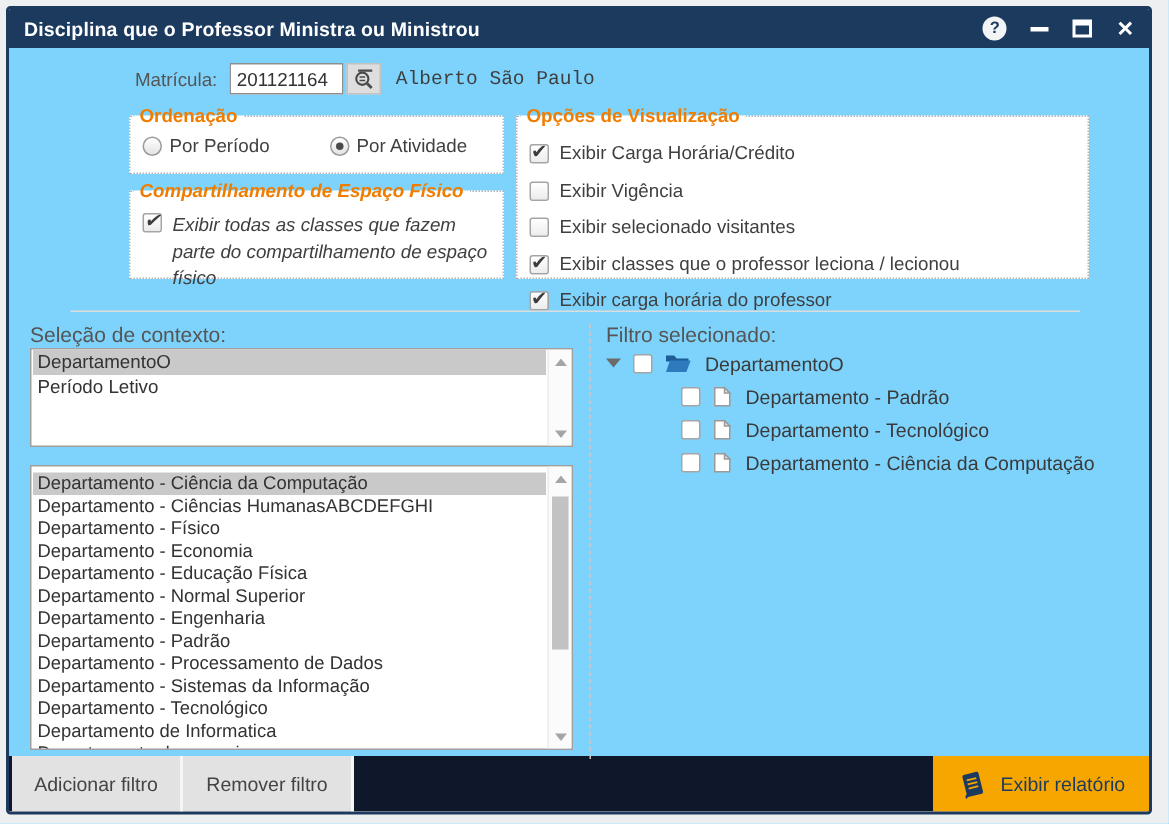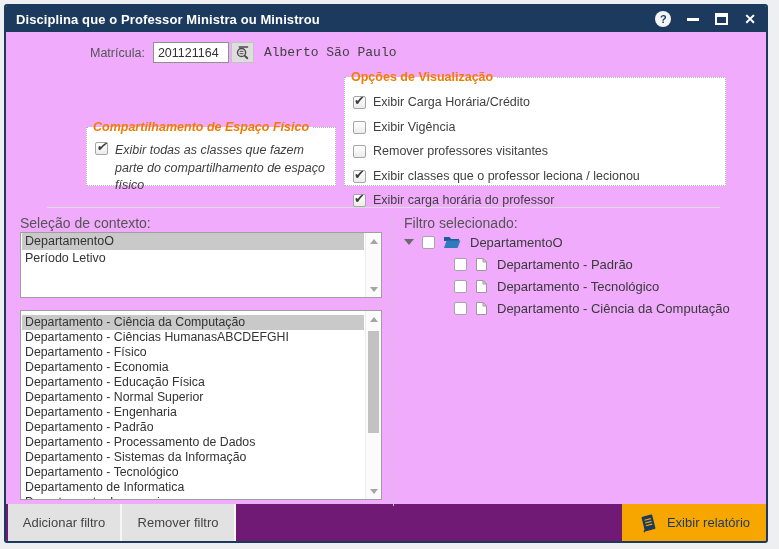--- a/index.html
+++ b/index.html
@@ -20,21 +20,21 @@
   .win-controls { margin-left:auto; display:flex; align-items:center; gap:16px; }
   .help-circle {
     width:16px; height:16px; border-radius:50%; background:#f2f4f6; color:#1b3a5e;
     font-size:11px; font-weight:700; display:flex; align-items:center; justify-content:center; cursor:pointer;
   }
   .win-min { width:12px; height:3px; background:#fff; cursor:pointer; }
   .win-max { width:13px; height:12px; border:2px solid #fff; border-top-width:4px; cursor:pointer; }
   .win-close { color:#fff; font-size:14px; font-weight:700; line-height:1; cursor:pointer; }
 
   
-  .content { position:relative; flex:1 1 auto; background:#f0abfc; }
+  .content { position:relative; flex:1 1 auto; background:#7dd3fc; }
 
   .matricula-row { position:absolute; left:84px; top:10px; display:flex; align-items:center; }
   .matricula-label { font-size:12.5px; color:#555; margin-right:8px; }
   .matricula-input {
     width:76px; height:21px; border:1px solid #8f8f8f; font-family:"Liberation Sans",sans-serif;
     font-size:12.5px; color:#333; padding:0 4px; outline:none;
   }
   .lookup-btn {
     width:23px; height:21px; margin-left:2px; background:#dedede; border:1px solid #c2c2c2;
     display:flex; align-items:center; justify-content:center; cursor:pointer;
@@ -92,21 +92,21 @@
   .tree { position:absolute; left:398px; top:199px; }
   .tree-row { display:flex; align-items:center; height:22px; }
   .tree-expander { width:10px; height:10px; margin-right:8px; display:flex; align-items:center; cursor:pointer; }
   .tri-expand { width:0; height:0; border-left:5px solid transparent; border-right:5px solid transparent; border-top:6px solid #6b6b6b; }
   .tree-cb { width:13px; height:13px; border:1px solid #a5a5a5; border-radius:2px; background:#fff; margin-right:8px; cursor:pointer; flex:0 0 13px; }
   .tree-icon { margin-right:9px; display:flex; align-items:center; }
   .tree-label { font-size:13px; color:#3a3a3a; white-space:nowrap; }
   .tree-child { padding-left:50px; }
 
   
-  .footer { flex:0 0 37px; background:#701a75; display:flex; align-items:stretch; padding-left:2px; }
+  .footer { flex:0 0 37px; background:#0f172a; display:flex; align-items:stretch; padding-left:2px; }
   .btn-gray { width:114px; background:#e2e2e2; border-right:2px solid #f6f6f6;
               display:flex; align-items:center; justify-content:center;
               font-size:13px; color:#444; cursor:pointer; }
   .btn-report { margin-left:auto; width:144px; background:#f7a600; color:#1b3a5e;
                 display:flex; align-items:center; justify-content:center; gap:9px;
                 font-size:13px; cursor:pointer; }
 </style>
 </head>
 <body>
 
@@ -133,20 +133,29 @@
             <line x1="5" y1="3.2" x2="15" y2="3.2" stroke="#4a4a4a" stroke-width="1.6"></line>
             <circle cx="8" cy="9" r="4.3" fill="none" stroke="#4a4a4a" stroke-width="1.5"></circle>
             <line x1="6" y1="7.8" x2="10" y2="7.8" stroke="#4a4a4a" stroke-width="1"></line>
             <line x1="6" y1="10.2" x2="10" y2="10.2" stroke="#4a4a4a" stroke-width="1"></line>
             <line x1="11.4" y1="12.4" x2="14.6" y2="15.6" stroke="#4a4a4a" stroke-width="2"></line>
           </svg>
         </span>
         <span class="person-name">Alberto São Paulo</span>
       </div>
 
+      <fieldset id="fs-ordenacao">
+        <legend>Ordenação</legend>
+        <div class="radio-row">
+          <span class="radio"></span>
+          <span class="radio-label">Por Período</span>
+          <span class="radio on radio-opt2"></span>
+          <span class="radio-label">Por Atividade</span>
+        </div>
+      </fieldset>
 
       <fieldset id="fs-compart">
         <legend>Compartilhamento de Espaço Físico</legend>
         <div class="cb-row">
           <span class="cb on"></span>
           <span class="cb-label">Exibir todas as classes que fazem parte do compartilhamento de espaço físico</span>
         </div>
       </fieldset>
 
       <fieldset id="fs-opcoes">
@@ -155,21 +164,21 @@
           <div class="cb-row">
             <span class="cb on"></span>
             <span class="cb-label">Exibir Carga Horária/Crédito</span>
           </div>
           <div class="cb-row">
             <span class="cb"></span>
             <span class="cb-label">Exibir Vigência</span>
           </div>
           <div class="cb-row">
             <span class="cb"></span>
-            <span class="cb-label">Remover professores visitantes</span>
+            <span class="cb-label">Exibir selecionado visitantes</span>
           </div>
           <div class="cb-row">
             <span class="cb on"></span>
             <span class="cb-label">Exibir classes que o professor leciona / lecionou</span>
           </div>
           <div class="cb-row">
             <span class="cb on"></span>
             <span class="cb-label">Exibir carga horária do professor</span>
           </div>
         </div>

